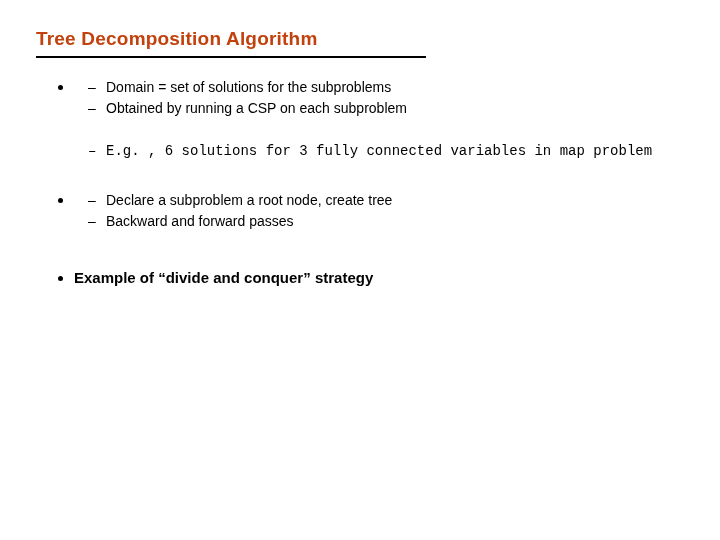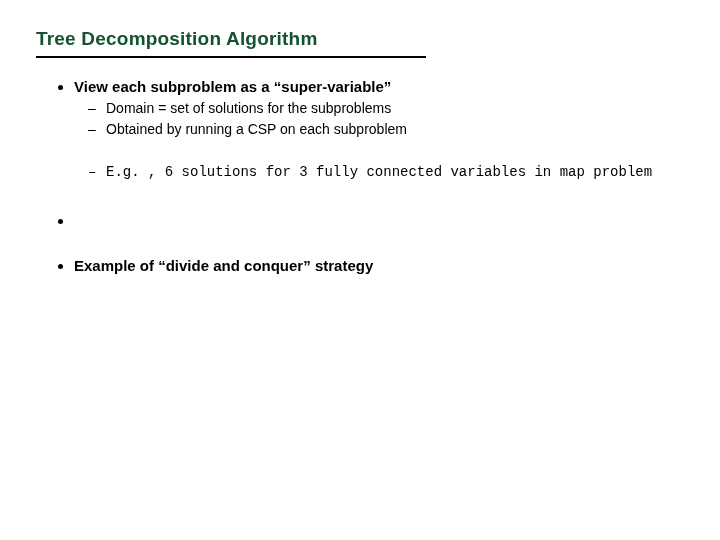--- a/index.html
+++ b/index.html
@@ -11,21 +11,21 @@
     font-family: Verdana, Geneva, sans-serif;
     color: #000;
   }
   .slide {
     box-sizing: border-box;
     padding: 28px 36px 20px 36px;
   }
   .title {
     font-size: 19px;
     font-weight: bold;
-    color: #14532d;
+    color: #c2410c;
     letter-spacing: 0.2px;
     margin: 0 0 6px 0;
   }
   .rule {
     border: none;
     border-top: 2px solid #000;
     margin: 0 0 20px 0;
     width: 390px;
   }
   ul.level1 {
@@ -67,29 +67,32 @@
 </style>
 </head>
 <body>
 
 <div class="slide">
   <h1 class="title">Tree Decomposition Algorithm</h1>
   <hr class="rule">
   <ul class="level1">
 
     <li>
-      <span class="bold">View each subproblem as a “super-variable”</span>
       <ul class="level2">
         <li>Domain = set of solutions for the subproblems</li>
         <li>Obtained by running a CSP on each subproblem</li>
         <li class="gap">E.g. , 6 solutions for 3 fully connected variables in map problem</li>
       </ul>
     </li>
 
     <li class="spaced">
+      <ul class="level2">
+        <li>Declare a subproblem a root node, create tree</li>
+        <li>Backward and forward passes</li>
+      </ul>
     </li>
 
-    <li class="spaced" style="margin-top:28px">
+    <li class="spaced" style="margin-top:39px">
       <span class="bold">Example of “divide and conquer” strategy</span>
     </li>
 
   </ul>
 </div>
 
 </body></html>

